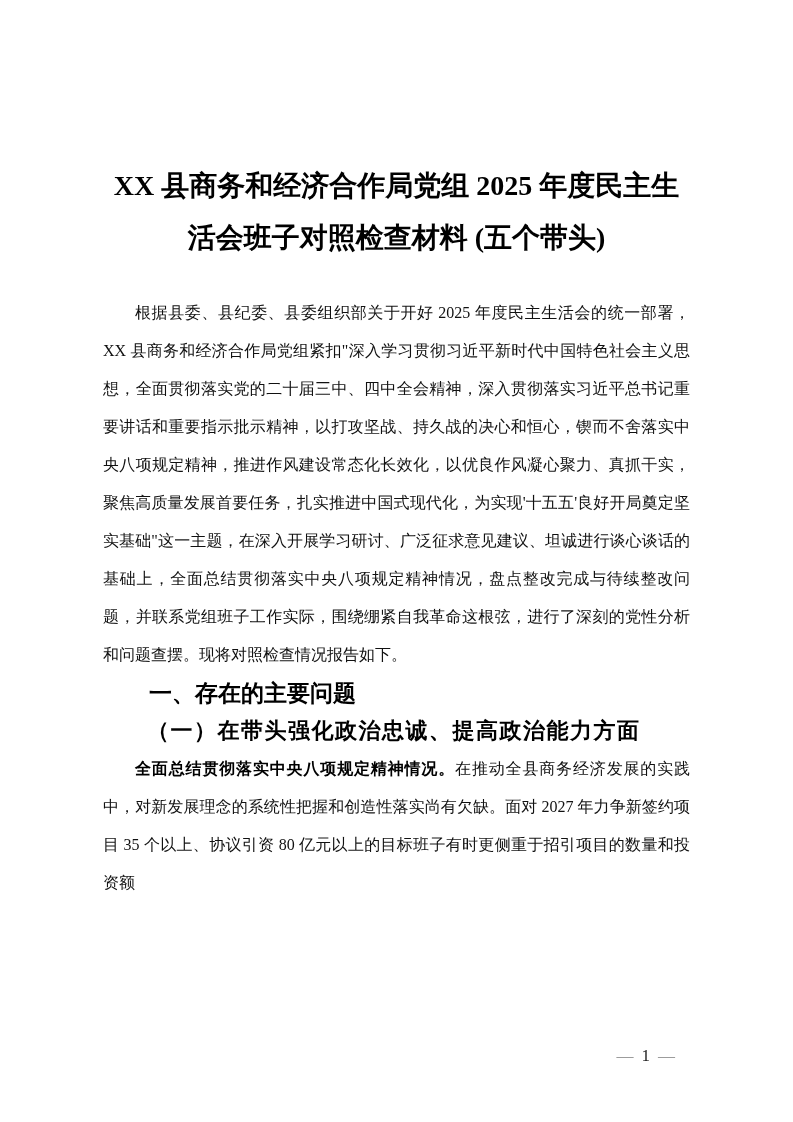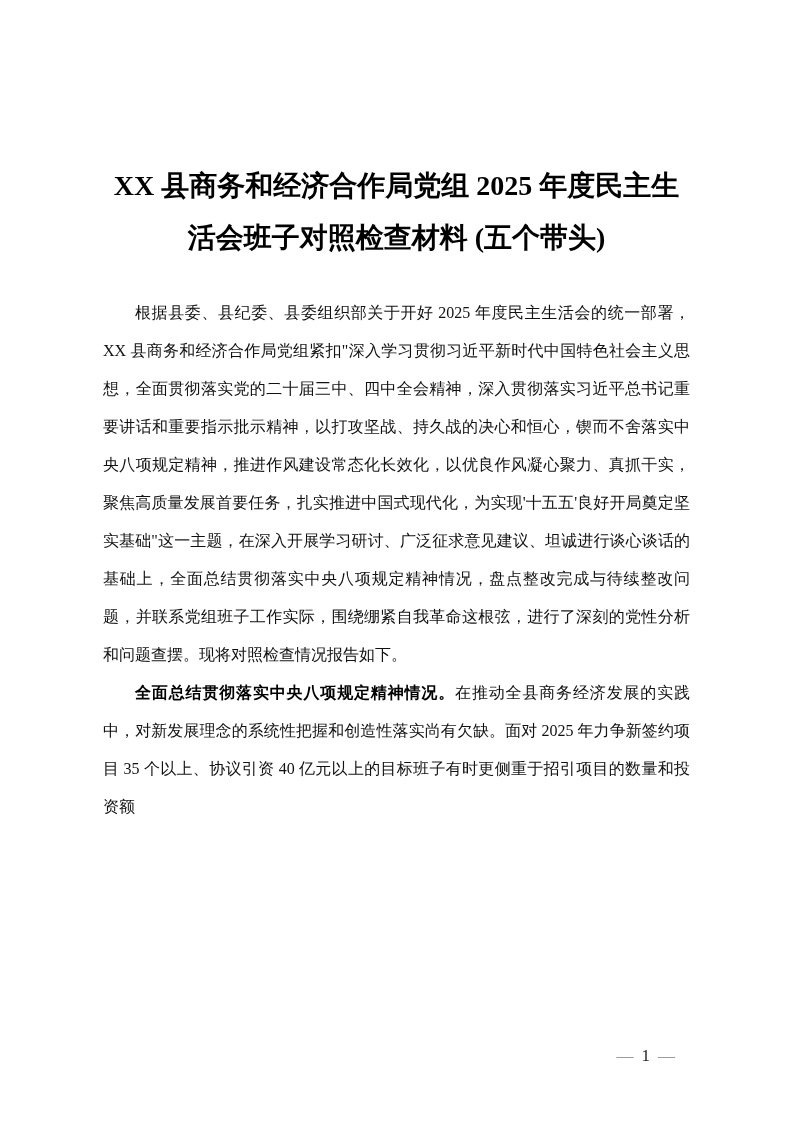--- a/index.html
+++ b/index.html
@@ -83,22 +83,24 @@
 </head>
 <body>
 
 <div class="page">
   <div class="content">
 
     <h1 class="doc-title">XX 县商务和经济合作局党组 2025 年度民主生活会班子对照检查材料 (五个带头)</h1>
 
     <p class="body-para">根据县委、县纪委、县委组织部关于开好 2025 年度民主生活会的统一部署，XX 县商务和经济合作局党组紧扣"深入学习贯彻习近平新时代中国特色社会主义思想，全面贯彻落实党的二十届三中、四中全会精神，深入贯彻落实习近平总书记重要讲话和重要指示批示精神，以打攻坚战、持久战的决心和恒心，锲而不舍落实中央八项规定精神，推进作风建设常态化长效化，以优良作风凝心聚力、真抓干实，聚焦高质量发展首要任务，扎实推进中国式现代化，为实现'十五五'良好开局奠定坚实基础"这一主题，在深入开展学习研讨、广泛征求意见建议、坦诚进行谈心谈话的基础上，全面总结贯彻落实中央八项规定精神情况，盘点整改完成与待续整改问题，并联系党组班子工作实际，围绕绷紧自我革命这根弦，进行了深刻的党性分析和问题查摆。现将对照检查情况报告如下。</p>
 
+    <h2 class="sec-heading">一、存在的主要问题</h2>
 
+    <h3 class="sub-heading">（一）在带头强化政治忠诚、提高政治能力方面</h3>
 
-    <p class="body-para"><span class="lead-bold">全面总结贯彻落实中央八项规定精神情况。</span><span>在推动全县商务经济发展的实践中，对新发展理念的系统性把握和创造性落实尚有欠缺。面对 2025 年力争新签约项目 35 个以上、协议引资 40 亿元以上的目标班子有时更侧重于招引项目的数量和投资额</span></p>
+    <p class="body-para"><span class="lead-bold">全面总结贯彻落实中央八项规定精神情况。</span><span>在推动全县商务经济发展的实践中，对新发展理念的系统性把握和创造性落实尚有欠缺。面对 2027 年力争新签约项目 35 个以上、协议引资 80 亿元以上的目标班子有时更侧重于招引项目的数量和投资额</span></p>
 
   </div>
 
   <div class="page-footer">
     <span class="dash">—</span><span class="num">1</span><span class="dash">—</span>
   </div>
 </div>
 
 </body></html>

